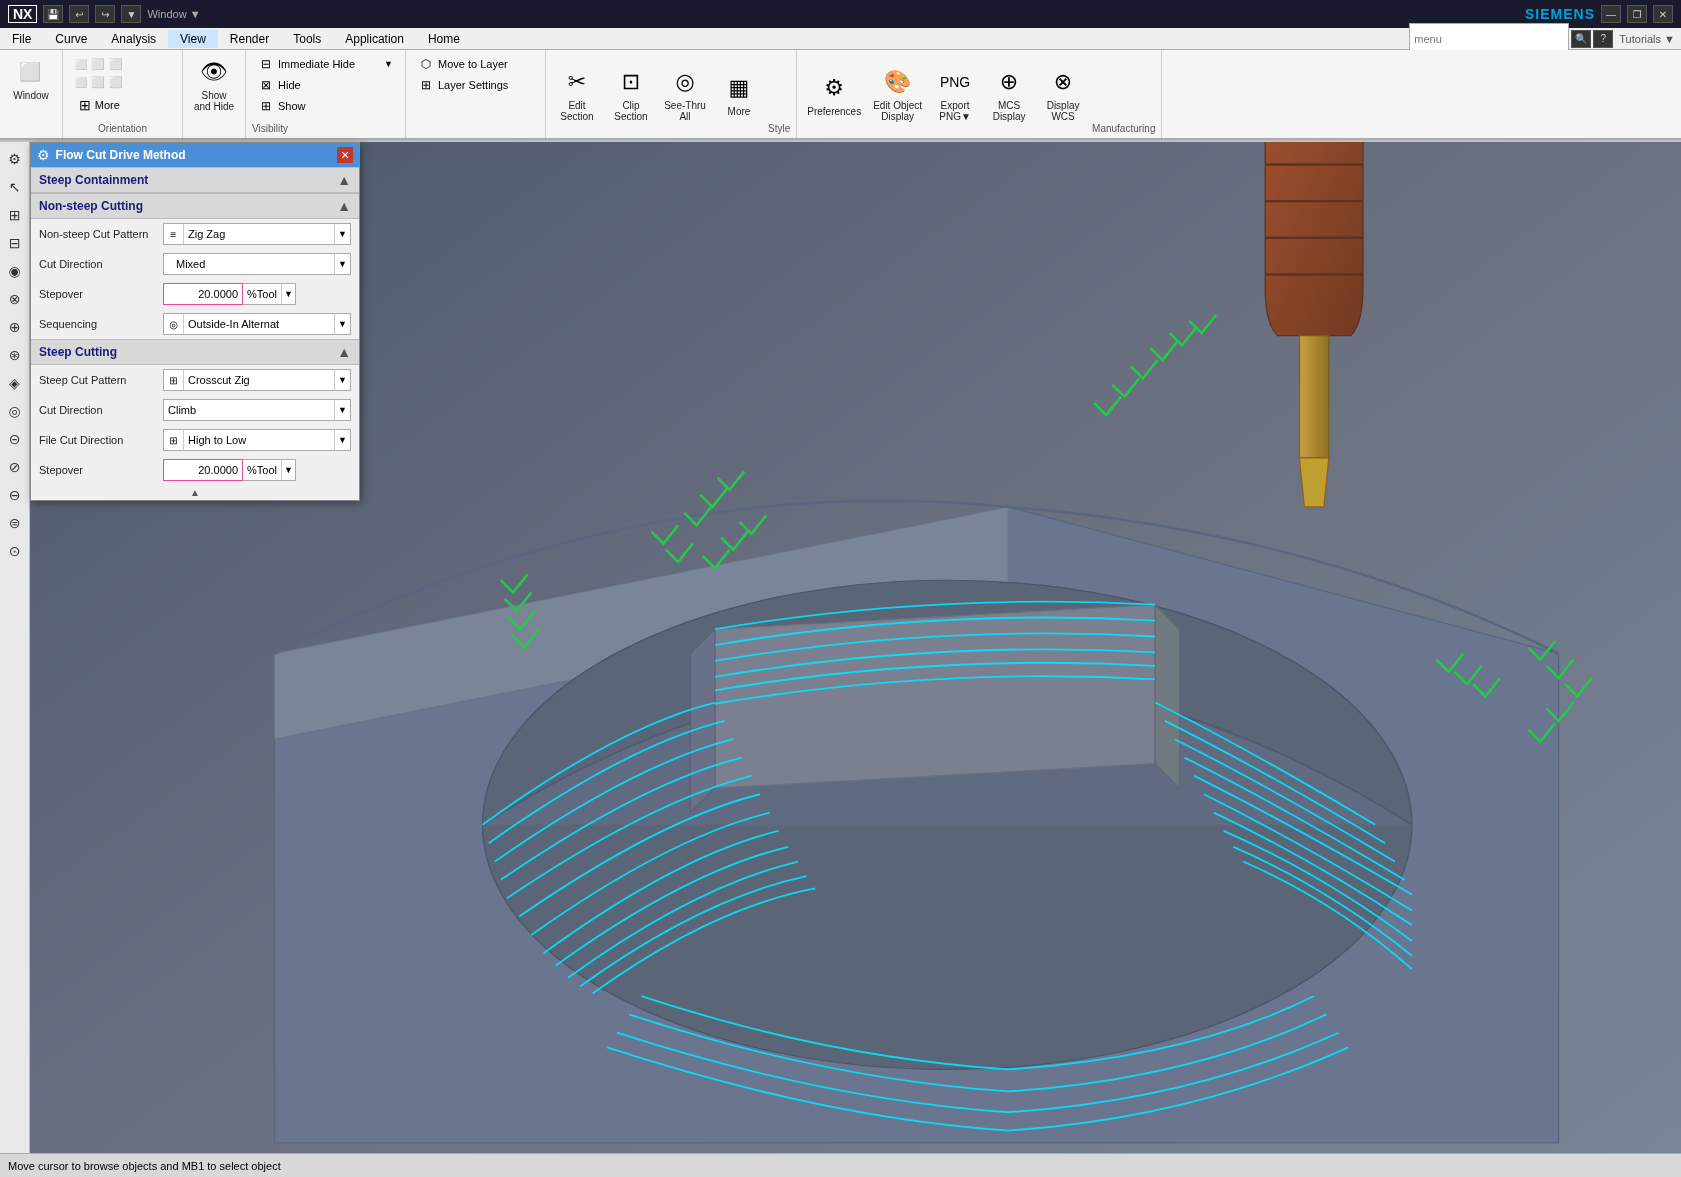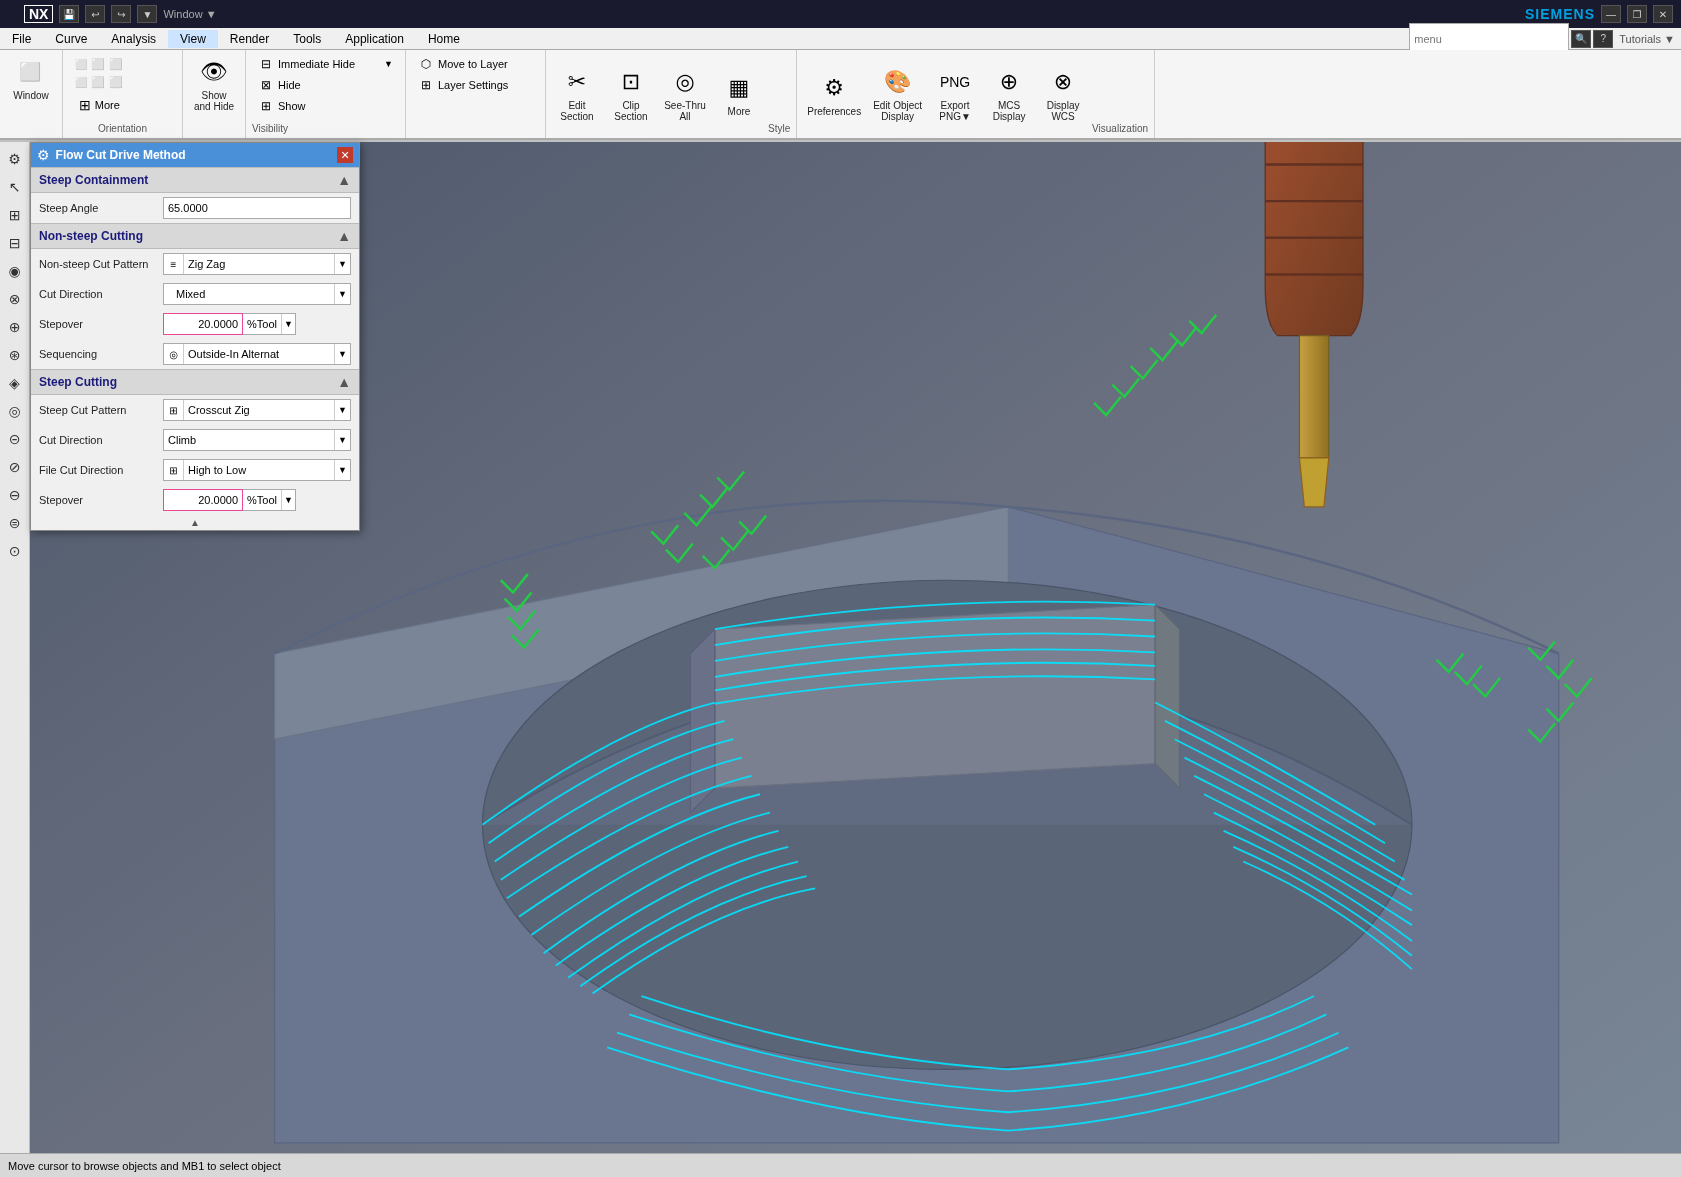--- a/index.html
+++ b/index.html
@@ -58,21 +58,21 @@
     .scroll-indicator-btn { font-size: 10px; color: #555; cursor: pointer; }
 
     
     #viewport { flex: 1; background: linear-gradient(135deg, #5a6080 0%, #7a8090 30%, #6a7090 60%, #8090a0 100%); position: relative; overflow: hidden; }
 
     
     #statusbar { position: absolute; bottom: 0; left: 0; right: 0; height: 24px; background: #d8d8d8; border-top: 1px solid #aaa; display: flex; align-items: center; padding: 0 8px; font-size: 11px; }
 
     
     #topbar { background: #1a1a2e; height: 28px; display: flex; align-items: center; justify-content: space-between; padding: 0 8px; }
-    .topbar-left { display: flex; align-items: center; gap: 6px; margin-left: 16px; }
+    .topbar-left { display: flex; align-items: center; gap: 6px; }
     .topbar-center { flex: 1; text-align: center; color: #ccc; font-size: 11px; }
     .topbar-right { display: flex; align-items: center; gap: 6px; text-align: right; }
     .quick-btn { width: 20px; height: 18px; background: #333; border: 1px solid #555; color: #ccc; font-size: 10px; cursor: pointer; display: flex; align-items: center; justify-content: center; }
   </style>
 </head>
 <body>
 
 <div id="topbar">
   <div class="topbar-left">
     <span class="nx-logo">NX</span>
@@ -210,21 +210,21 @@
       <div class="label">Export<br>PNG▼</div>
     </div>
     <div class="ribbon-btn">
       <div class="icon" style="font-size:22px;">⊕</div>
       <div class="label">MCS<br>Display</div>
     </div>
     <div class="ribbon-btn">
       <div class="icon" style="font-size:22px;">⊗</div>
       <div class="label">Display<br>WCS</div>
     </div>
-    <div class="ribbon-group-label">Visualization</div>
+    <div class="ribbon-group-label">Manufacturing</div>
   </div>
 </div>
 
 <div id="left-sidebar">
   <div class="sidebar-icon">⚙</div>
   <div class="sidebar-icon">↖</div>
   <div class="sidebar-icon">⊞</div>
   <div class="sidebar-icon">⊟</div>
   <div class="sidebar-icon">◉</div>
   <div class="sidebar-icon">⊗</div>
@@ -371,24 +371,20 @@
     <div class="dialog-titlebar">
       <span class="icon">⚙</span>
       <span class="title">Flow Cut Drive Method</span>
       <button class="dialog-close">✕</button>
     </div>
 
     <div class="section-header">
       <span class="title">Steep Containment</span>
       <span class="collapse-btn">▲</span>
     </div>
-    <div class="form-row">
-      <span class="form-label">Steep Angle</span>
-      <input type="text" class="form-input" value="65.0000" style="">
-    </div>
 
     <div class="section-header">
       <span class="title">Non-steep Cutting</span>
       <span class="collapse-btn">▲</span>
     </div>
     <div class="form-row">
       <span class="form-label">Non-steep Cut Pattern</span>
       <div class="form-select-with-icon">
         <span class="select-icon">≡</span>
         <span class="select-text">Zig Zag</span>

